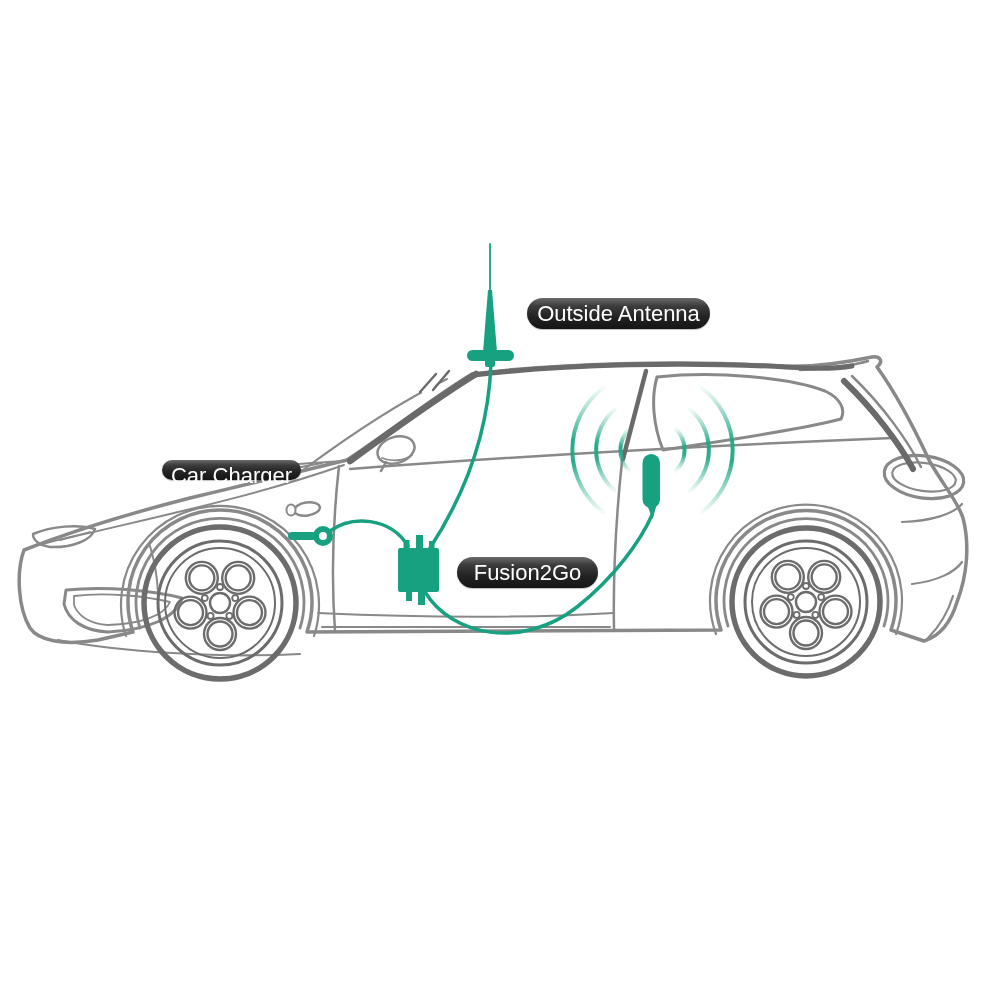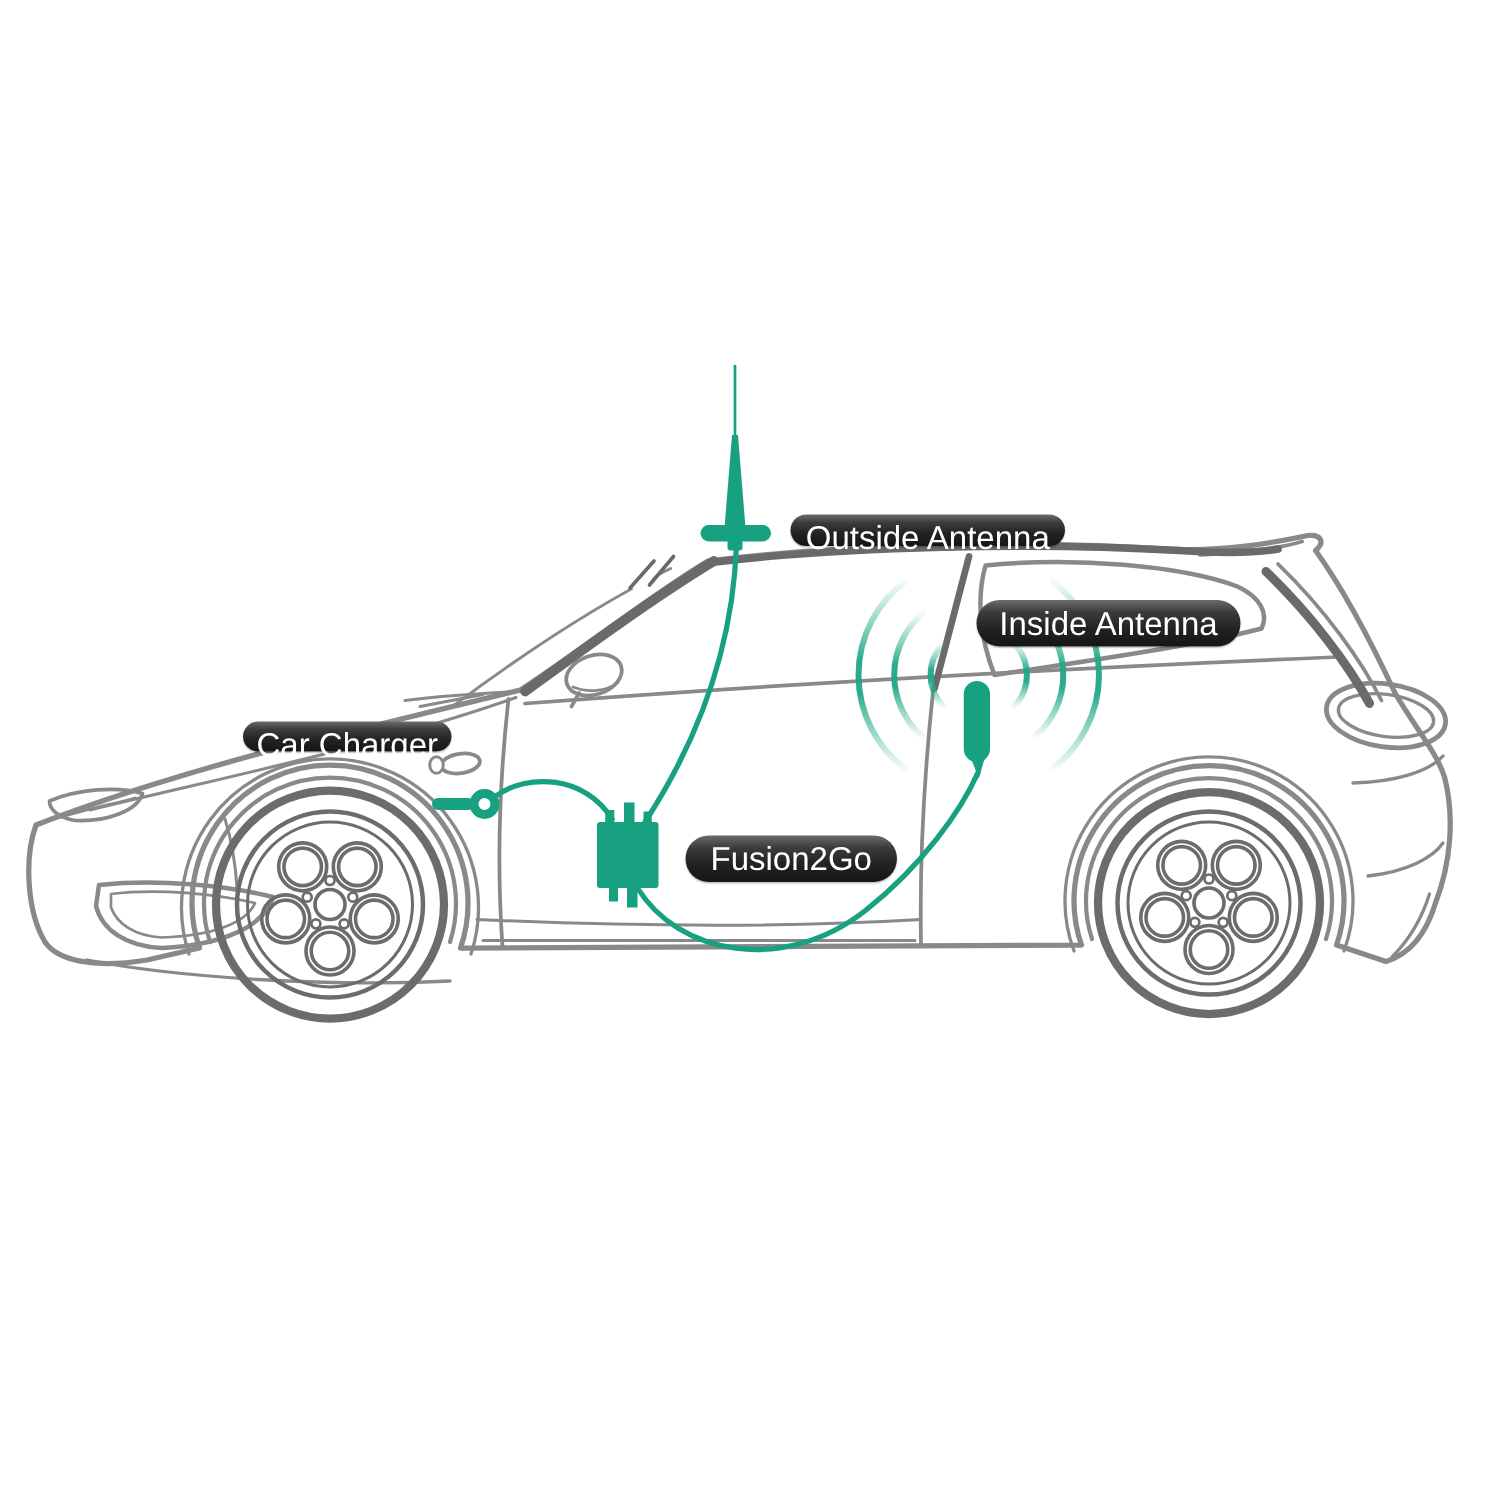--- a/index.html
+++ b/index.html
@@ -13,23 +13,23 @@
     box-sizing:border-box;
     border-radius:16px;
     background:linear-gradient(180deg,#6b6b6b 0%,#3c3c3c 26%,#232323 60%,#151515 100%);
     color:#ffffff;
     font-size:22px;
     font-weight:normal;
     text-align:center;
     white-space:nowrap;
     box-shadow:0 1px 1px rgba(0,0,0,0.25);
   }
-  .pill-outside{left:527px;top:298px;width:183px;height:21px;line-height:31px;margin-top:45px;}
+  .pill-outside{left:527px;top:298px;width:183px;height:31px;line-height:31px;}
   .pill-inside {left:651px;top:400px;width:176px;height:31px;line-height:31px;}
-  .pill-charger{left:162px;top:481px;width:139px;height:20px;line-height:31px;}
+  .pill-charger{left:162px;top:460px;width:139px;height:20px;line-height:31px;}
   .pill-fusion {left:457px;top:557px;width:141px;height:31px;line-height:31px;}
 </style>
 </head>
 <body>
 
 <div class="stage">
 
   <svg width="1000" height="1000" viewBox="0 0 1000 1000" fill="none" stroke-linecap="round" stroke-linejoin="round">
     <defs>
       <linearGradient id="rippleFade" x1="0" y1="0" x2="0" y2="1">
@@ -214,16 +214,15 @@
       <rect x="418" y="592" width="7" height="13"></rect>
     </g>
 
     <g fill="#17A181">
       <rect x="642.5" y="454" width="17.5" height="54" rx="8.75"></rect>
       <polygon points="646,502 657.5,502 652.5,519"></polygon>
     </g>
   </svg>
 
   <div class="pill pill-outside">Outside Antenna</div>
-  <div class="pill pill-inside">Inside Antenna</div>
   <div class="pill pill-charger">Car Charger</div>
   <div class="pill pill-fusion">Fusion2Go</div>
 </div>
 
 </body></html>

